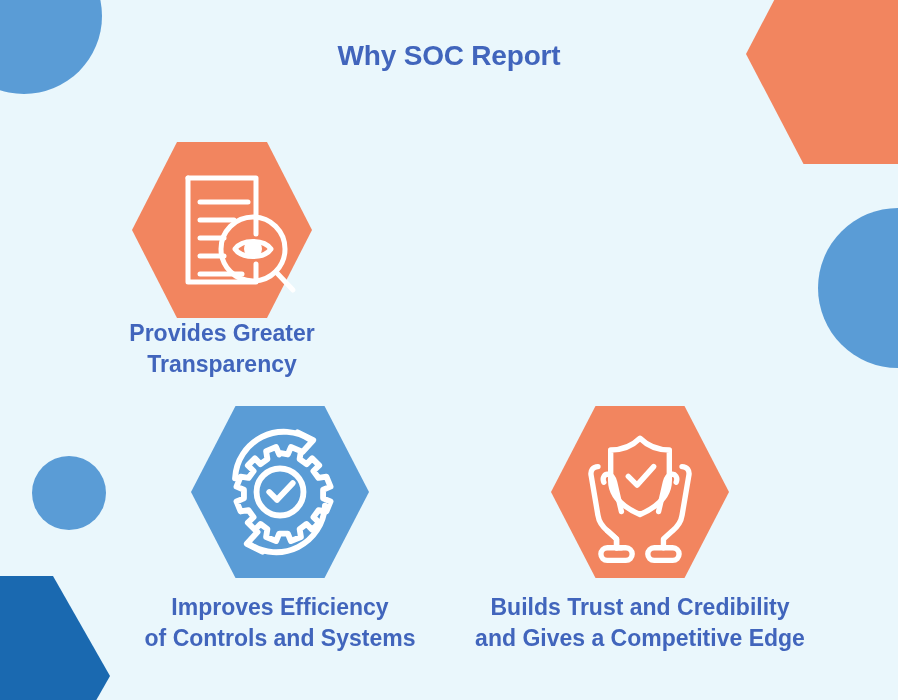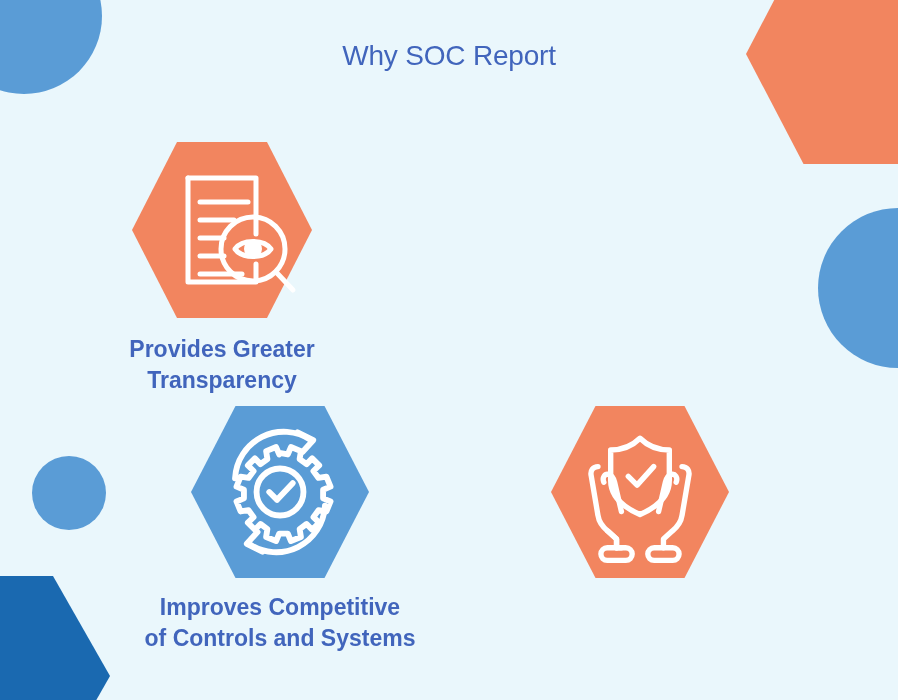--- a/index.html
+++ b/index.html
@@ -62,21 +62,21 @@
   }
 
   
   #title {
     position: absolute;
     left: 0; top: 36px;
     width: 898px;
     text-align: center;
     color: #4165bc;
     font-size: 28px;
-    font-weight: normal;
+    font-weight: bold;
     line-height: 1.42;
     letter-spacing: -0.2px;
   }
   #title .line { display: block; }
 
   
   .item {
     position: absolute;
     text-align: center;
   }
@@ -110,21 +110,21 @@
   
   #item-1 { left: 72px;  top: 142px; width: 300px; }
   #item-2 { left: 460px; top: 142px; width: 300px; }
   
   #item-3 { left: 130px; top: 406px; width: 300px; }
   #item-4 { left: 490px; top: 406px; width: 300px; }
 
   #item-1 .hexbox, #item-2 .hexbox { width: 180px; height: 176px; }
   #item-3 .hexbox, #item-4 .hexbox { width: 178px; height: 172px; }
 
-  #item-1 .caption, #item-2 .caption { font-size: 23px; margin-top: 16px; }
+  #item-1 .caption, #item-2 .caption { font-size: 23px; }
   #item-3 .caption, #item-4 .caption { font-size: 23px; margin-top: 14px; }
 
   
   #item-3 .caption { width: 360px; margin-left: -30px; }
   #item-4 .caption { width: 420px; margin-left: -60px; }
   #item-2 .caption { width: 320px; margin-left: -10px; }
 </style>
 </head>
 <body>
 
@@ -182,21 +182,21 @@
           <path d="M72 149 L56 141 L67 129"></path>
 
           <path d="M90 48
                    l8.5 1.6 3.2 -7.6 10.2 4.2 -1.3 8.1 7.1 5.2 5.7 -5.9 7.2 7.2 -5.9 5.7 5.2 7.1 8.1 -1.3 4.2 10.2 -7.6 3.2 0 8.8 7.6 3.2 -4.2 10.2 -8.1 -1.3 -5.2 7.1 5.9 5.7 -7.2 7.2 -5.7 -5.9 -7.1 5.2 1.3 8.1 -10.2 4.2 -3.2 -7.6 -8.8 0 -3.2 7.6 -10.2 -4.2 1.3 -8.1 -7.1 -5.2 -5.7 5.9 -7.2 -7.2 5.9 -5.7 -5.2 -7.1 -8.1 1.3 -4.2 -10.2 7.6 -3.2 0 -8.8 -7.6 -3.2 4.2 -10.2 8.1 1.3 5.2 -7.1 -5.9 -5.7 7.2 -7.2 5.7 5.9 7.1 -5.2 -1.3 -8.1 10.2 -4.2 3.2 7.6 z" transform="translate(-0.5,0)"></path>
 
           <circle cx="90" cy="88" r="24"></circle>
           <path d="M79 88 L87 96 L103 79"></path>
         </svg>
       </div>
     </div>
-    <div class="caption">Improves Competitive
+    <div class="caption">Improves Efficiency
 of Controls and Systems</div>
   </div>
 
   <div class="item" id="item-4">
     <div class="hexbox">
       <div class="hexshape" style="background:#f2855f"></div>
       <div class="hexicon">
         <svg viewBox="0 0 180 176" fill="none" stroke="#ffffff" stroke-width="5.5" stroke-linecap="round" stroke-linejoin="round">
 
           <path d="M90 33 C100 43 112 45 120 45 V76 C120 94 104 105 90 111
@@ -209,15 +209,17 @@
           <path d="M53 78 C51 73 54 69 58 70 C61 71 63 74 64 78 L71 108"></path>
           <rect x="50" y="145" width="32" height="13" rx="6.5" ry="6.5"></rect>
           <path d="M66 145 H71"></path>
 
           <path d="M133 62 C138 62 141 66 140 71 L133 112 C132 119 128 124 123 128 L114 136 V145"></path>
           <path d="M127 78 C129 73 126 69 122 70 C119 71 117 74 116 78 L109 108"></path>
           <rect x="98" y="145" width="32" height="13" rx="6.5" ry="6.5"></rect>
         </svg>
       </div>
     </div>
+    <div class="caption">Builds Trust and Credibility
+and Gives a Competitive Edge</div>
   </div>
 
 </div>
 
 </body></html>

